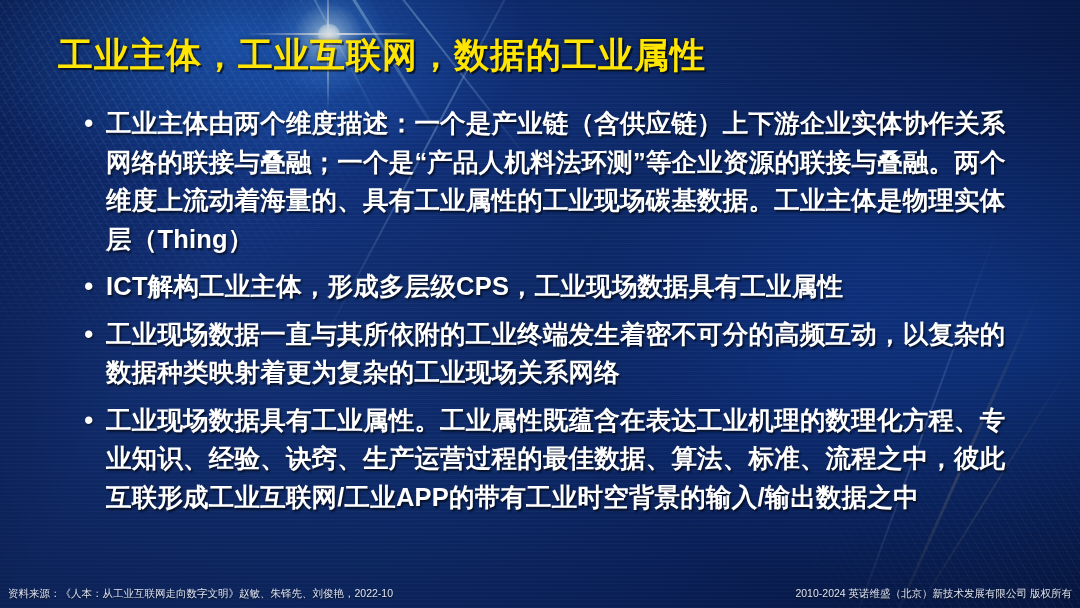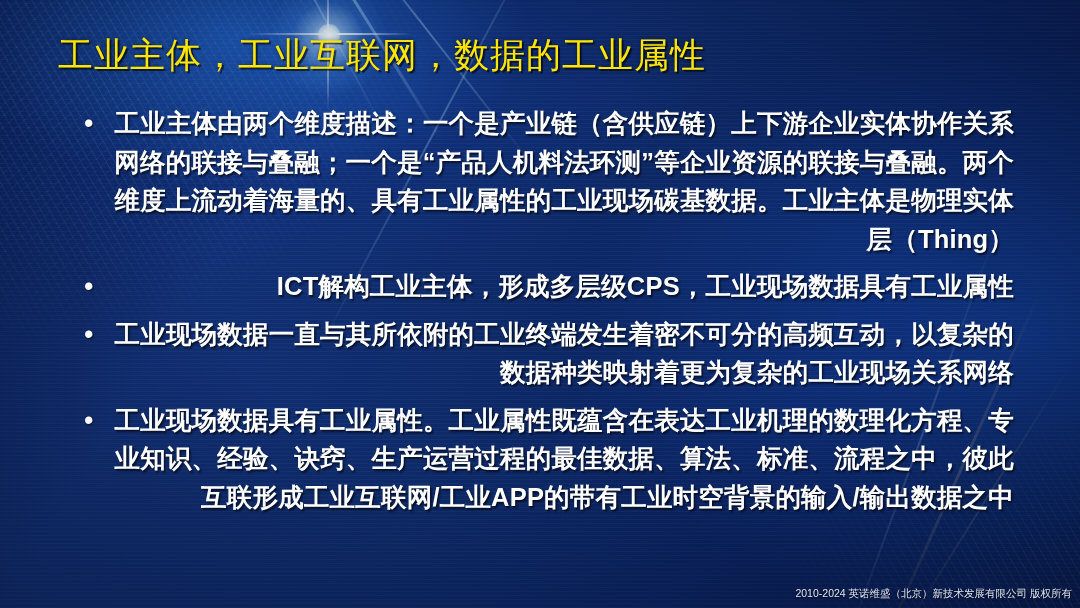--- a/index.html
+++ b/index.html
@@ -99,21 +99,21 @@
     background: linear-gradient(180deg, rgba(255,255,255,0) 0%, rgba(255,255,255,0.75) 50%, rgba(255,255,255,0) 100%);
   }
 
   
   .content { position: absolute; inset: 0; }
 
   .title {
     position: absolute;
     left: 58px; top: 32px;
     font-size: 35px;
-    font-weight: normal;
+    font-weight: bold;
     letter-spacing: 1px;
     color: #ffe500;
     text-shadow:
       2px 2px 0 rgba(0,0,0,0.55),
       0 0 4px rgba(0,0,0,0.45);
     white-space: nowrap;
   }
 
   .body-list {
     position: absolute;
@@ -135,21 +135,21 @@
     text-shadow: 1px 1px 2px rgba(0,0,0,0.6);
   }
   .bullet-text {
     flex: 1 1 auto;
     color: #ffffff;
     font-size: 25.5px;
     font-weight: bold;
     line-height: 38.5px;
     letter-spacing: 0.2px;
     text-shadow: 1.5px 1.5px 2px rgba(0,0,0,0.65);
-    text-align: right;
+    text-align: left;
   }
 
   .footer-left {
     position: absolute;
     left: 8px; bottom: 7px;
     font-size: 10.5px;
     color: #e9eefc;
     opacity: 0.95;
     text-shadow: 0 1px 2px rgba(0,0,0,0.8);
     white-space: nowrap;
@@ -207,17 +207,18 @@
         <span class="bullet-text">工业现场数据一直与其所依附的工业终端发生着密不可分的高频互动，以复杂的数据种类映射着更为复杂的工业现场关系网络</span>
       </div>
 
       <div class="bullet-row">
         <span class="bullet-dot">•</span>
         <span class="bullet-text">工业现场数据具有工业属性。工业属性既蕴含在表达工业机理的数理化方程、专业知识、经验、诀窍、生产运营过程的最佳数据、算法、标准、流程之中，彼此互联形成工业互联网/工业APP的带有工业时空背景的输入/输出数据之中</span>
       </div>
 
     </div>
 
+    <div class="footer-left">资料来源：《人本：从工业互联网走向数字文明》赵敏、朱铎先、刘俊艳，2022-10</div>
 
     <div class="footer-right">2010-2024 英诺维盛（北京）新技术发展有限公司  版权所有</div>
 
   </div>
 </div>
 
 </body></html>

